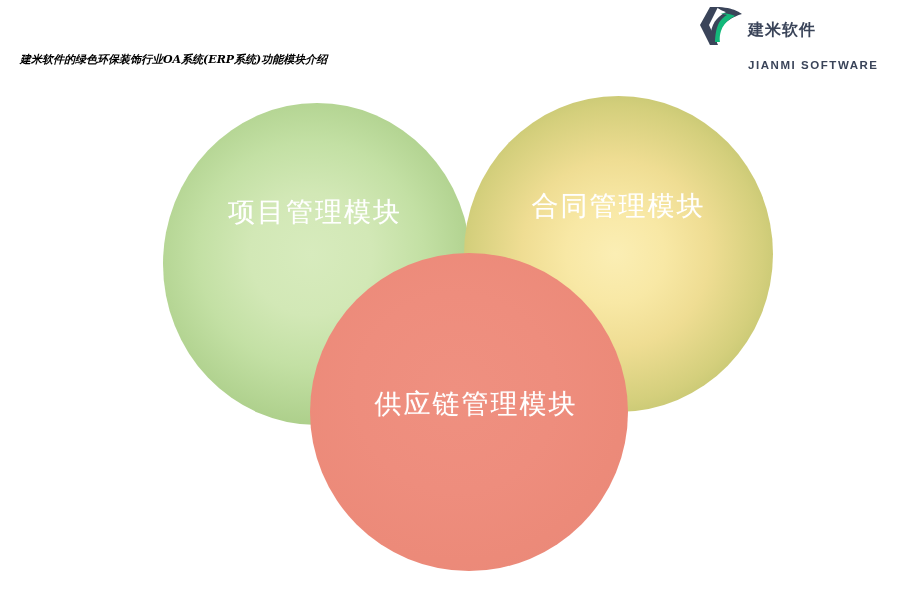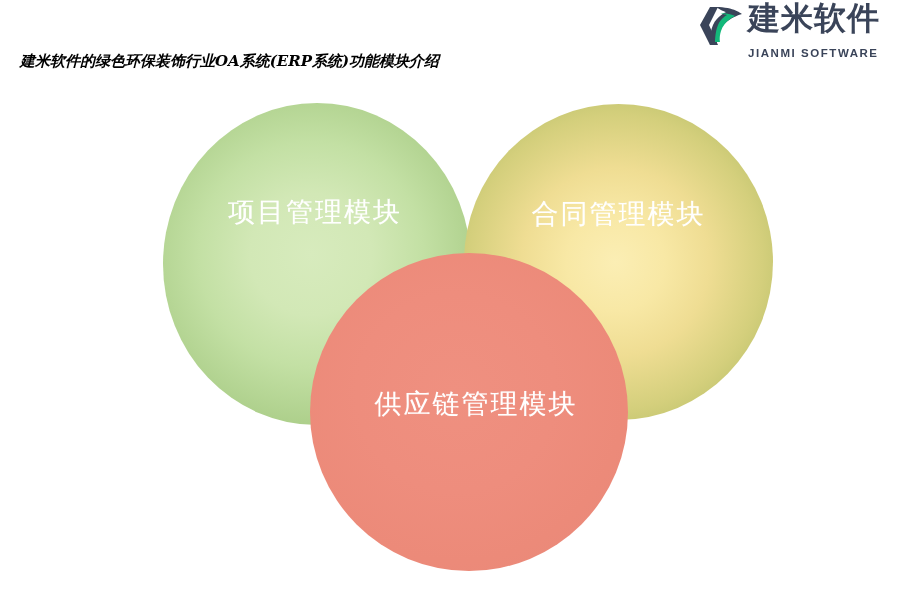--- a/index.html
+++ b/index.html
@@ -32,45 +32,45 @@
   }
   .logo-text-wrap {
     position: absolute;
     left: 56px;
     top: 0px;
     width: 146px;
   }
   .logo-cn {
     display: block;
     font-family: "DejaVu Sans", "Liberation Sans", sans-serif;
-    font-size: 32px;
+    font-size: 16px;
     font-weight: bold;
     color: #3a4459;
     letter-spacing: 1px;
     line-height: 28px;
-    margin-top: 2px;
+    margin-top: 14px;
   }
   .logo-en {
     display: block;
     font-family: "Liberation Sans", sans-serif;
     font-size: 11.5px;
     font-weight: bold;
     color: #3a4459;
     letter-spacing: 1.55px;
     line-height: 14px;
     margin-top: 14px;
   }
 
   
   .page-title {
     position: absolute;
     left: 20px;
     top: 52px;
     font-family: "DejaVu Serif", "Liberation Serif", serif;
-    font-size: 15px;
+    font-size: 11px;
     font-weight: bold;
     font-style: italic;
     color: #000000;
     white-space: nowrap;
     letter-spacing: 0px;
     text-align: center;
   }
 
   
   .diagram {
@@ -112,21 +112,21 @@
         #8ab46d 100%);
     z-index: 1;
   }
   .bubble-green .bubble-label {
     transform: translate(-2px, -52px);
   }
 
   
   .bubble-yellow {
     left: 464px;
-    top: 24px;
+    top: 16px;
     width: 309px;
     height: 316px;
     background: radial-gradient(circle at 49% 50%,
         #fbeeb4 0%,
         #f8e8a5 22%,
         #efdd93 42%,
         #d4cf7c 66%,
         #b4bd66 87%,
         #a2b35b 100%);
     z-index: 2;

